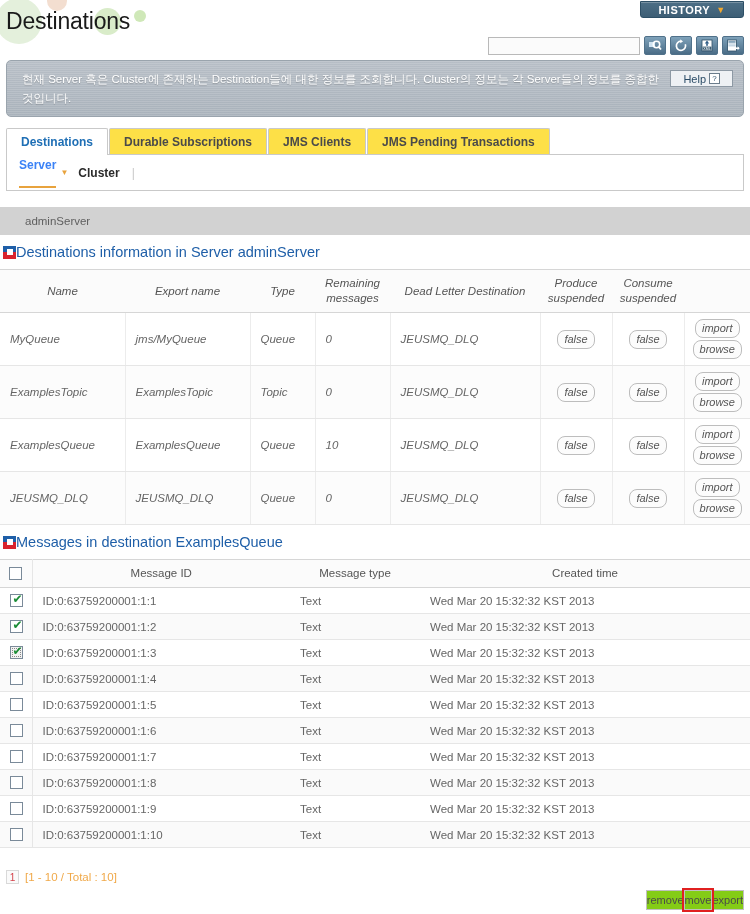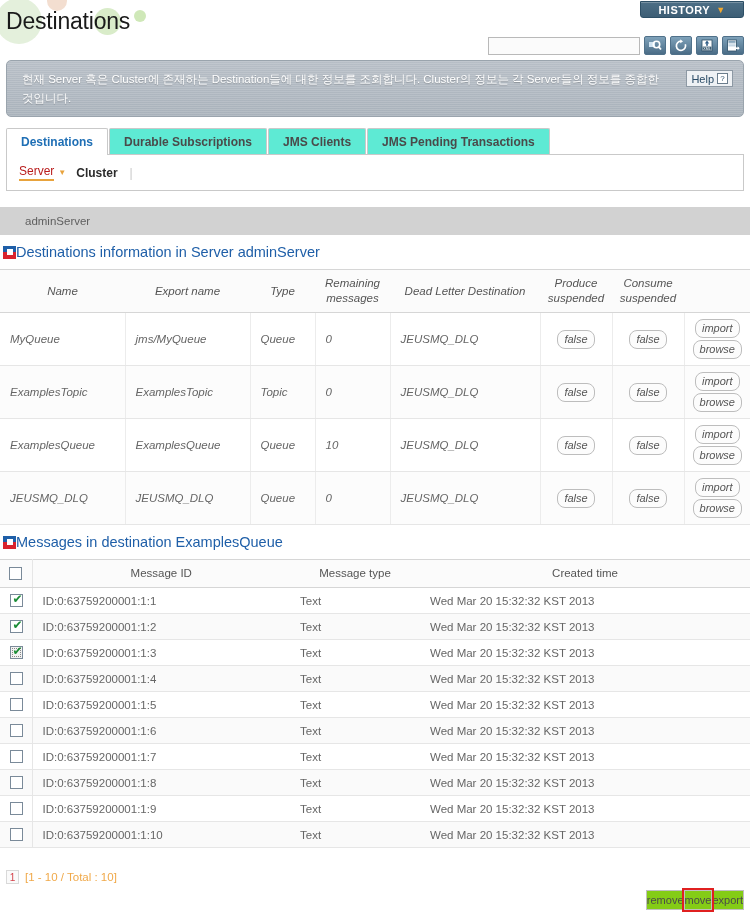--- a/index.html
+++ b/index.html
@@ -70,21 +70,21 @@
     border-radius:5px;
     border:1px solid #9aa4ad;
   }
   .desc-text {
     position:absolute; left:15px; top:9px; width:640px;
     color:#ffffff; font-size:11.5px; line-height:19px;
     text-shadow: 0 1px 1px rgba(0,0,0,.22);
   }
   .help-btn {
     position:absolute; right:10px; top:9px;
-    height:17px; padding:0 4px;
+    height:17px; padding:0 12px;
     background:#eef1f4; border:1px solid #8d99a4;
     font-size:11px; color:#2a4b66;
     display:flex; align-items:center; gap:3px;
     cursor:pointer;
   }
   .help-q {
     display:inline-block; width:11px; height:11px; line-height:10px;
     border:1px solid #6b7d8c; font-size:8px; text-align:center; color:#32536e;
     background:#fff;
   }
@@ -93,41 +93,41 @@
   .tabstrip {
     position:absolute; left:6px; top:128px; width:738px; height:27px;
     border-bottom:1px solid #c9c9c9;
     display:flex; align-items:flex-end;
   }
   .tab {
     height:26px; padding:0 14px;
     display:flex; align-items:center;
     font-size:12px; font-weight:bold; color:#4a4a4a;
     border:1px solid #c9c9c9; border-bottom:none;
-    background:#5eead4; margin-right:1px;
+    background:#fde047; margin-right:1px;
     border-radius:2px 2px 0 0;
     cursor:pointer;
   }
   .tab.active {
     background:#ffffff; color:#1f6fb5;
     height:27px;
     position:relative; z-index:2;
     margin-bottom:-1px;
   }
 
   .subnav {
     position:absolute; left:6px; top:155px; width:738px; height:36px;
     border-left:1px solid #c9c9c9; border-right:1px solid #c9c9c9;
     border-bottom:1px solid #c9c9c9;
     background:#fff;
     display:flex; align-items:center; padding-left:12px; gap:0;
   }
   .subnav-server {
-    color:#b91c1c; font-weight:normal; font-size:12px;
-    border-bottom:2px solid #e8a33d; padding-bottom:1px;
+    color:#3b82f6; font-weight:bold; font-size:12px;
+    border-bottom:2px solid #e8a33d; padding-bottom:14px;
     cursor:pointer;
   }
   .subnav-caret { color:#e8a33d; font-size:8px; margin:0 10px 0 4px; cursor:pointer; }
   .subnav-cluster { color:#2b2b2b; font-weight:bold; font-size:12px; cursor:pointer; }
   .subnav-sep { color:#c9c9c9; margin-left:12px; }
 
   
   .server-bar {
     position:absolute; left:0; top:207px; width:750px; height:28px;
     background:#d2d2d2;

